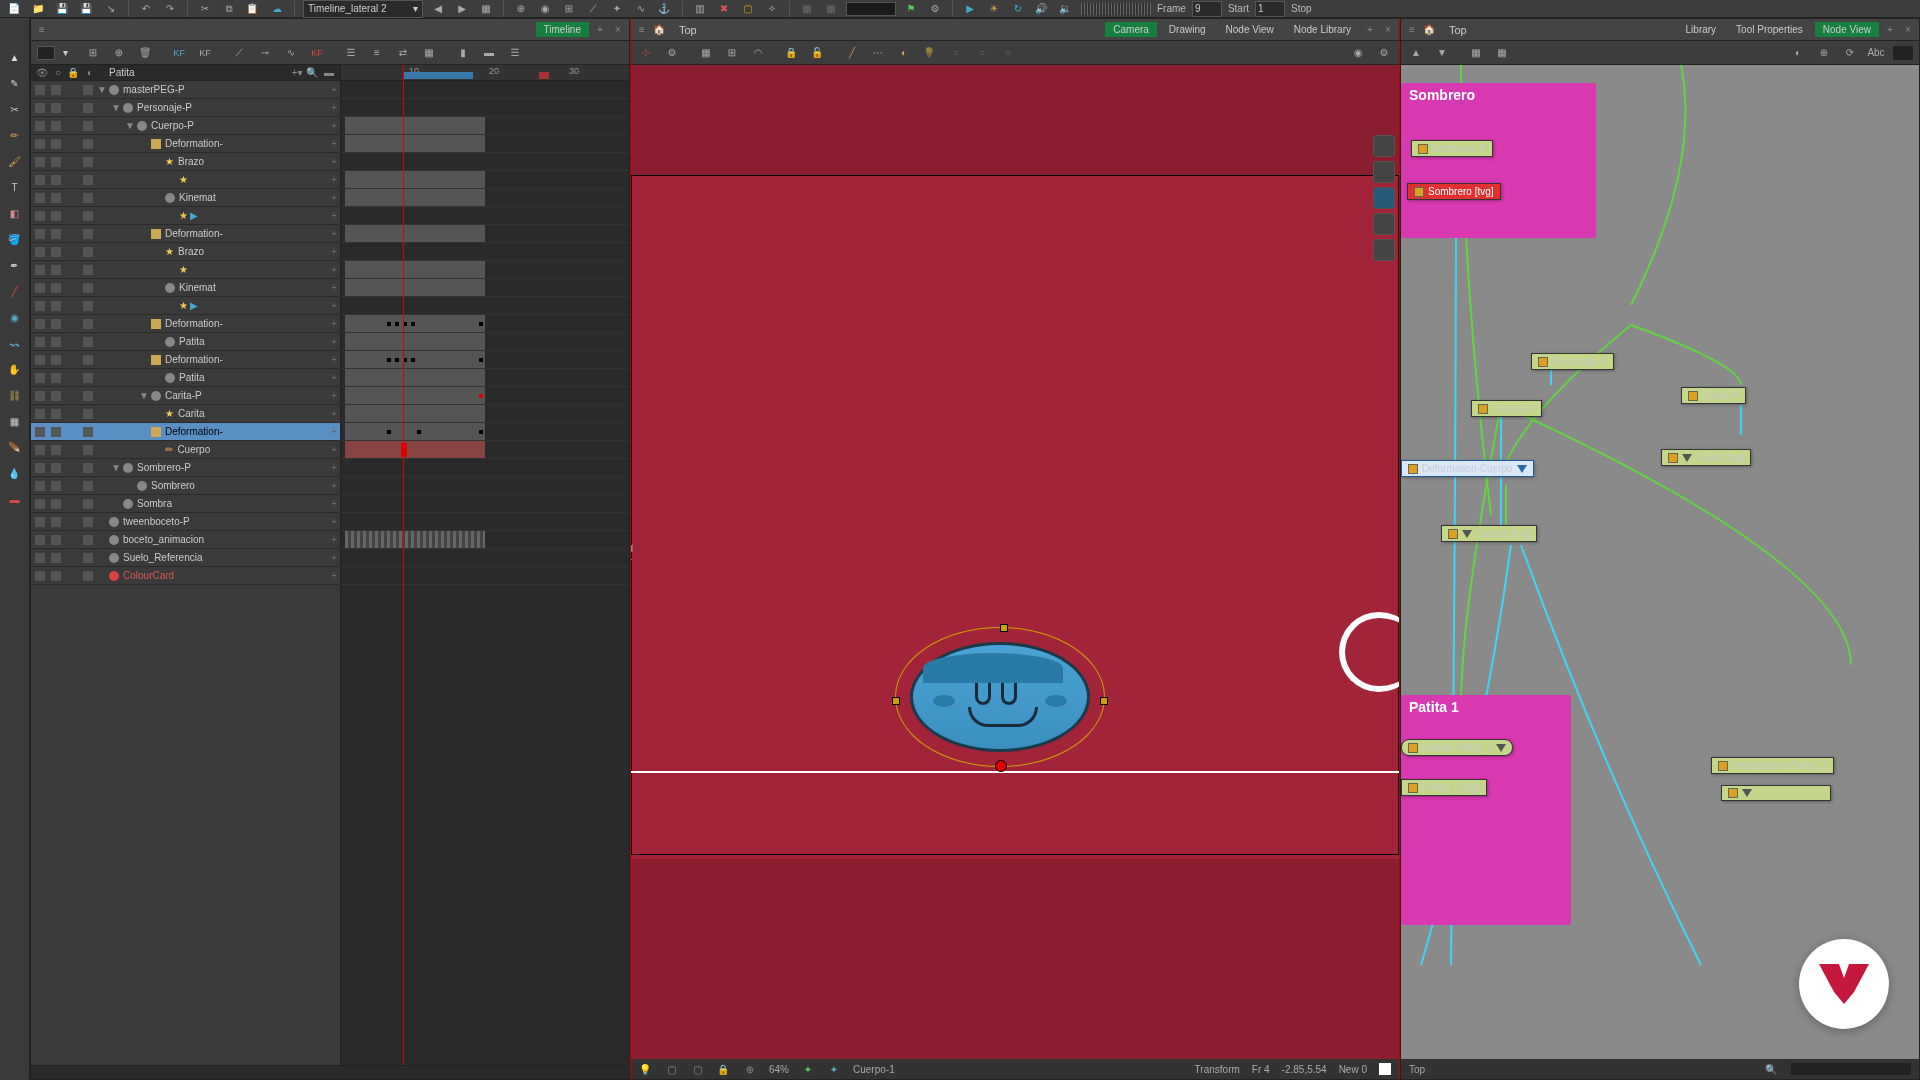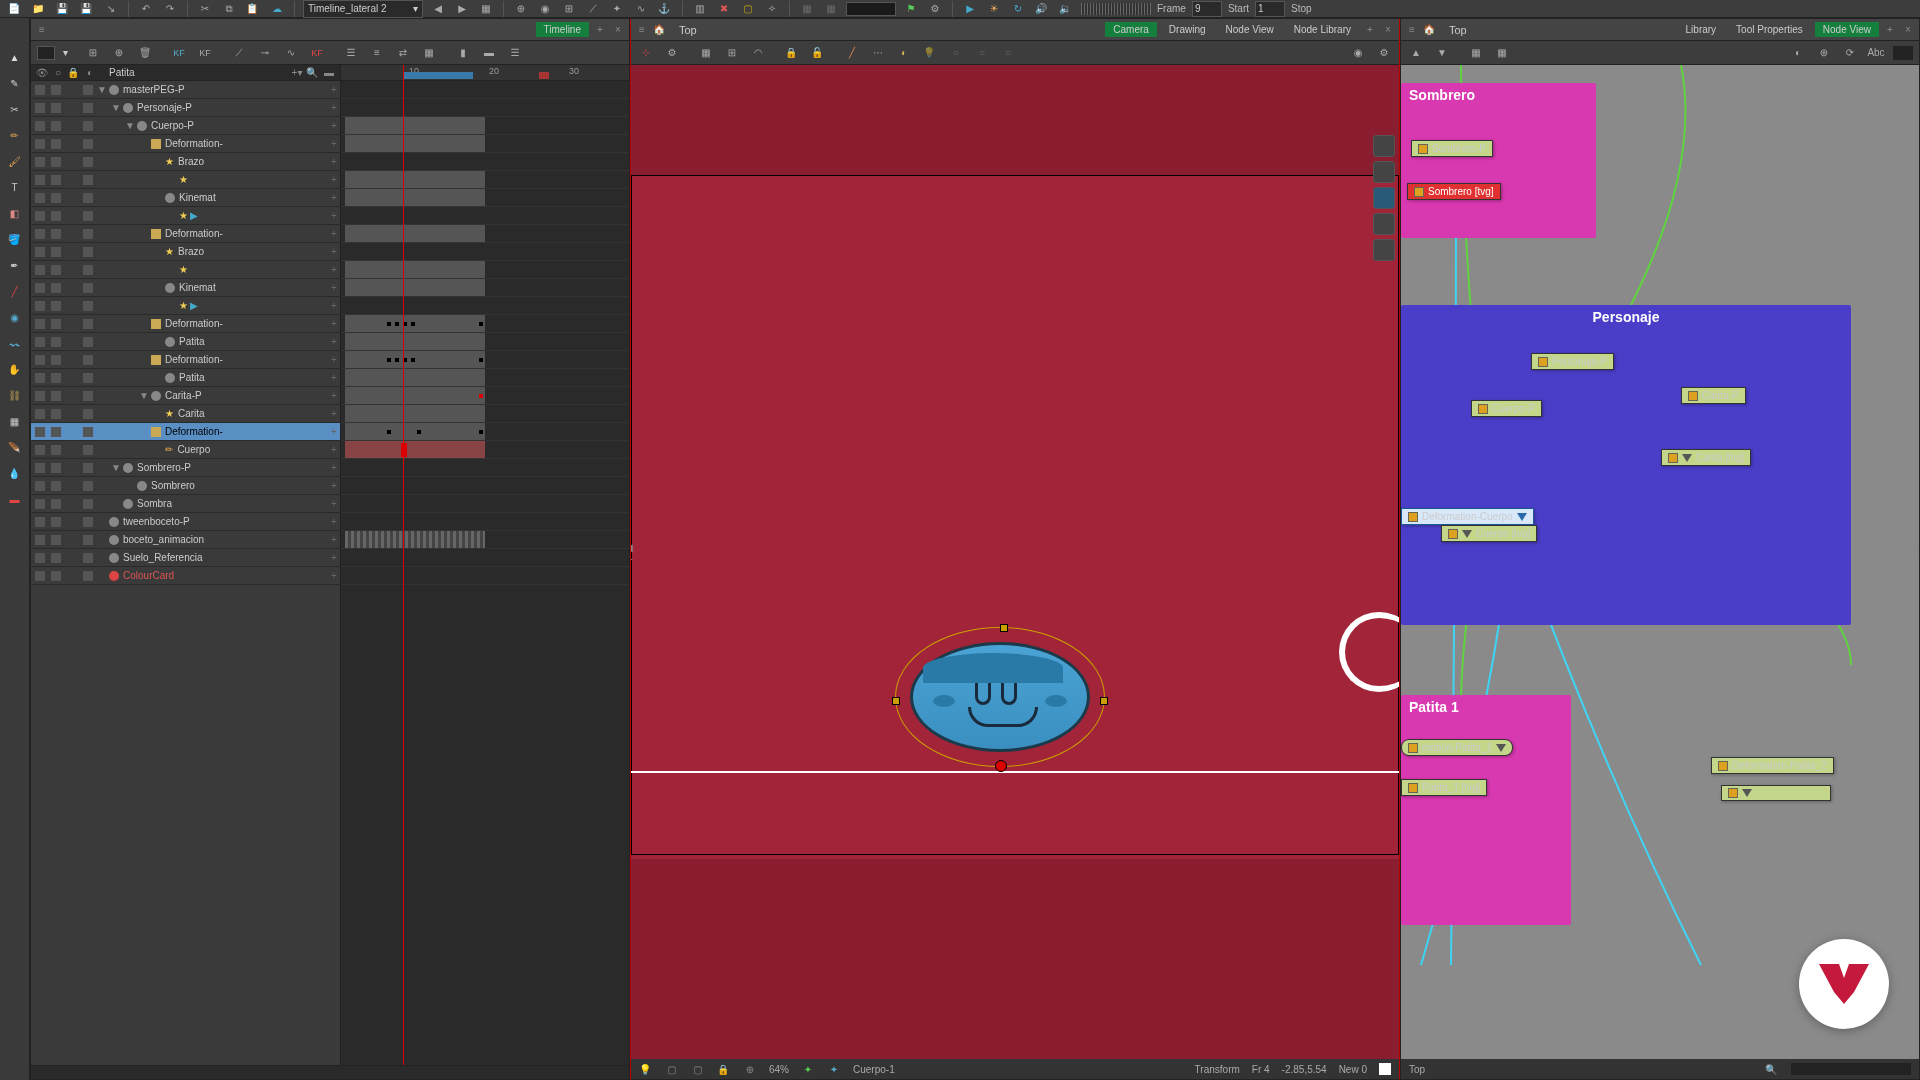--- a/index.html
+++ b/index.html
@@ -769,41 +769,38 @@
         </div>
         <div class="node" style="left:10px;top:75px;">
             <span class="node-sq"></span>
             <span>Sombrero-P</span>
           </div>
         <div class="node red" style="left:6px;top:118px;">
             <span class="node-sq"></span>
             <span>Sombrero  [tvg]</span>
           </div>
 
-        <div class="node-group" style="left:0;top:240px;width:450px;height:320px;background:#4a3ec8;">
-          <div class="group-title" style="text-align:center;">Personaje</div>
-        </div>
         <div class="node" style="left:130px;top:288px;">
             <span class="node-sq"></span>
             <span>Personaje-P</span>
           </div>
         <div class="node" style="left:70px;top:335px;">
             <span class="node-sq"></span>
             <span>Cuerpo-P</span>
           </div>
         <div class="node" style="left:280px;top:322px;">
             <span class="node-sq"></span>
             <span>Carita-P</span>
           </div>
         <div class="node" style="left:260px;top:384px;">
             <span class="node-sq"></span>
             <span class="node-tri"></span>
             <span>Carita  [tvg]</span>
           </div>
-        <div class="node selected" style="left:0;top:395px;margin-top:48px;">
+        <div class="node selected" style="left:0;top:395px;">
             <span class="node-sq"></span>
             <span>Deformation-Cuerpo</span>
             <span class="node-tri" style="border-top-color:#2a6aaa;"></span>
           </div>
         <div class="node" style="left:40px;top:432px;margin-top:28px;">
             <span class="node-sq"></span>
             <span class="node-tri"></span>
             <span>Cuerpo  [tvg]</span>
           </div>
 

